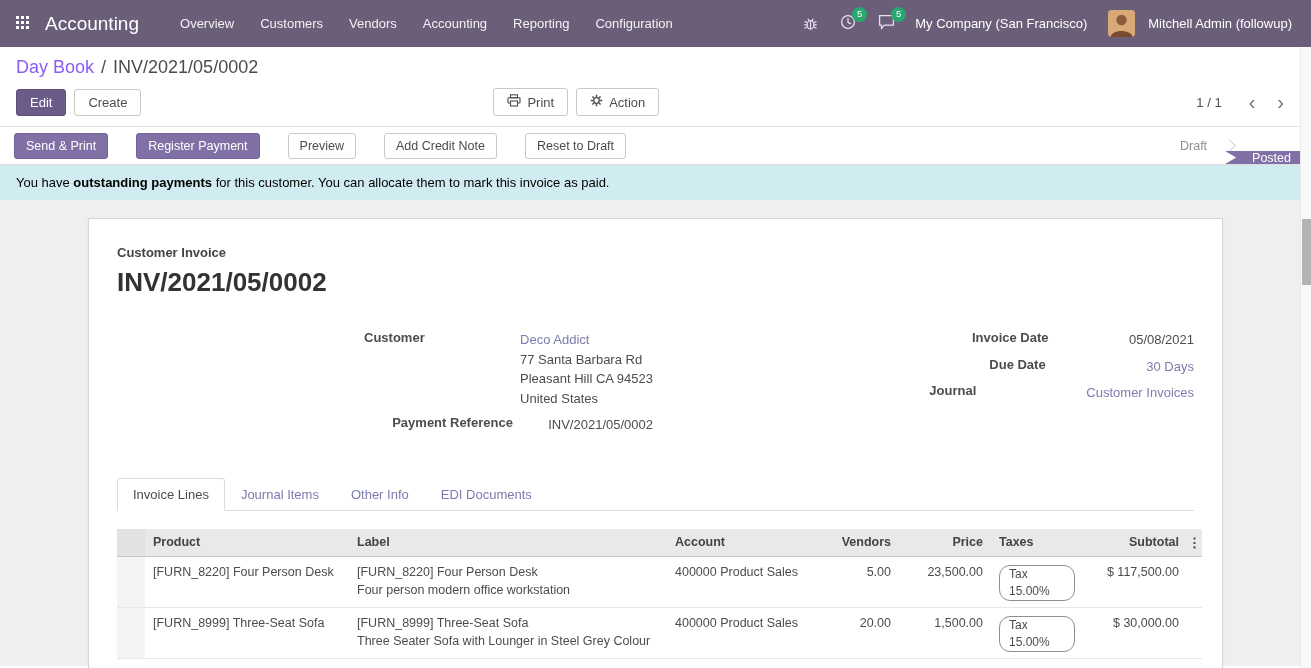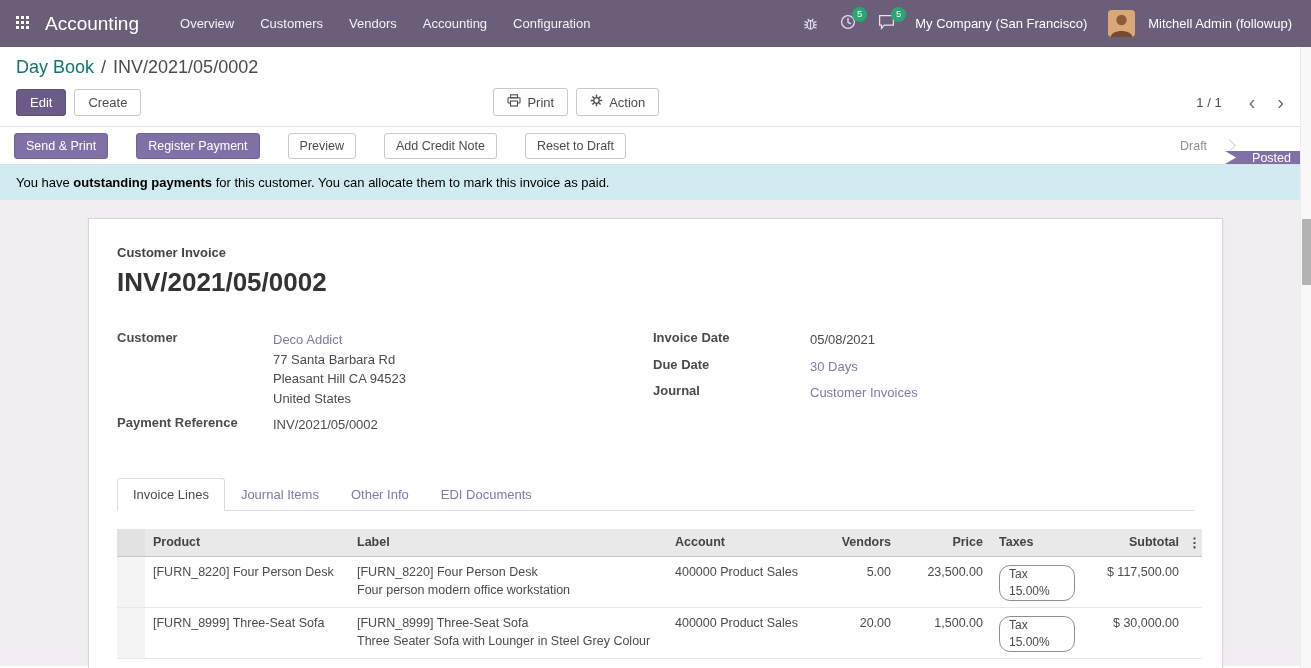--- a/index.html
+++ b/index.html
@@ -21,21 +21,21 @@
   .menu-item { padding: 0 13px; line-height: 47px; font-size: 13px; color: rgba(255,255,255,.92); cursor: pointer; white-space: nowrap; }
   .nav-right { margin-left: auto; display: flex; align-items: center; gap: 8px; padding-right: 14px; }
   .nav-icon { position: relative; display: flex; align-items: center; padding: 5px 7px; cursor: pointer; }
   .badge { position: absolute; top: -2px; right: -4px; background: #28a770; color: #fff; font-size: 9.5px; line-height: 14px; min-width: 15px; height: 15px; border-radius: 8px; text-align: center; padding: 0 3px; }
   .nav-text { color: #fff; cursor: pointer; padding: 0 5px; white-space: nowrap; }
   .avatar { width: 27px; height: 27px; border-radius: 3px; overflow: hidden; display: flex; margin-left: 8px; flex-shrink: 0; }
 
   
   .control-panel { background: #fff; padding: 10px 16px 0; }
   .breadcrumb-row { font-size: 18px; margin-bottom: 10px; }
-  .bc-link { color: #0f766e; cursor: pointer; }
+  .bc-link { color: #8b5cf6; cursor: pointer; }
   .bc-sep { color: #4c4c4c; margin: 0 7px; }
   .bc-current { color: #4c4c4c; }
   .buttons-row { display: flex; align-items: center; padding-bottom: 10px; }
   .btn { font-size: 13px; padding: 5px 13px; border-radius: 3px; border: 1px solid #c9c9c9; background: #fff; color: #4c4c4c; cursor: pointer; display: inline-flex; align-items: center; gap: 6px; }
   .btn + .btn { margin-left: 8px; }
   .btn-primary { background: #6a5b88; border-color: #5e5079; color: #fff; }
   .center-group { margin-left: 352px; display: flex; }
   .pager { margin-left: auto; display: flex; align-items: center; }
   .pager-value { margin-right: 16px; font-size: 13px; color: #4c4c4c; }
   .pager-btn { background: none; border: none; font-size: 20px; color: #6f6f6f; cursor: pointer; padding: 0 11px; line-height: 1; }
@@ -54,21 +54,21 @@
   .alert { background: #d1ecf1; color: #000000; padding: 10px 16px; font-size: 13px; }
   .alert b { font-weight: bold; }
 
   
   .content { background: #f0eef0; padding-top: 18px; height: 466px; }
   .sheet { width: 1135px; margin: 0 auto; background: #fff; border: 1px solid #d8d4da; box-shadow: 0 1px 3px rgba(0,0,0,.06); padding: 26px 28px 60px; min-height: 640px; }
   .doc-type { font-weight: bold; color: #444; }
   .inv-number { font-size: 26px; color: #333; margin: 7px 0 32px; font-weight: bold; }
 
   .fields { display: grid; grid-template-columns: 536px 1fr; }
-  .frow { display: flex; margin-bottom: 7px; }
+  .frow { display: flex; margin-bottom: 7px; justify-content: flex-end; }
   .flabel { width: 156px; font-weight: bold; flex-shrink: 0; }
   .col-right .flabel { width: 157px; }
   .fval { line-height: 19.5px; }
   .fval .addr { color: #4c4c4c; }
   .link { color: #7c7bad; cursor: pointer; }
   .frow.gap-top { margin-top: 6px; }
 
   
   .tabs { display: flex; border-bottom: 1px solid #dcdcdc; margin-top: 36px; }
   .tab { padding: 8px 15px; color: #7c7bad; cursor: pointer; border: 1px solid transparent; margin-bottom: -1px; }
@@ -108,20 +108,21 @@
           <rect x="10" y="10" width="3" height="3"></rect>
       </svg>
     </span>
   </button>
   <span class="brand">Accounting</span>
   <div class="nav-menu">
     <span class="menu-item">Overview</span>
     <span class="menu-item">Customers</span>
     <span class="menu-item">Vendors</span>
     <span class="menu-item">Accounting</span>
+    <span class="menu-item">Reporting</span>
     <span class="menu-item">Configuration</span>
   </div>
   <div class="nav-right">
     <span class="nav-icon">
       <svg width="15" height="15" viewBox="0 0 14 14">
         <g stroke="#e7e0ef" stroke-width="1.1" fill="none">
           <ellipse cx="7" cy="8.2" rx="3.1" ry="4"></ellipse>
           <path d="M5.6 4.8 L4.6 2.6 M8.4 4.8 L9.4 2.6"></path>
           <path d="M4 6.2 L1.4 5.2 M3.9 8.2 L1.1 8.2 M4 10.2 L1.4 11.4 M10 6.2 L12.6 5.2 M10.1 8.2 L12.9 8.2 M10 10.2 L12.6 11.4"></path>
           <path d="M7 4.4 L7 12"></path>

